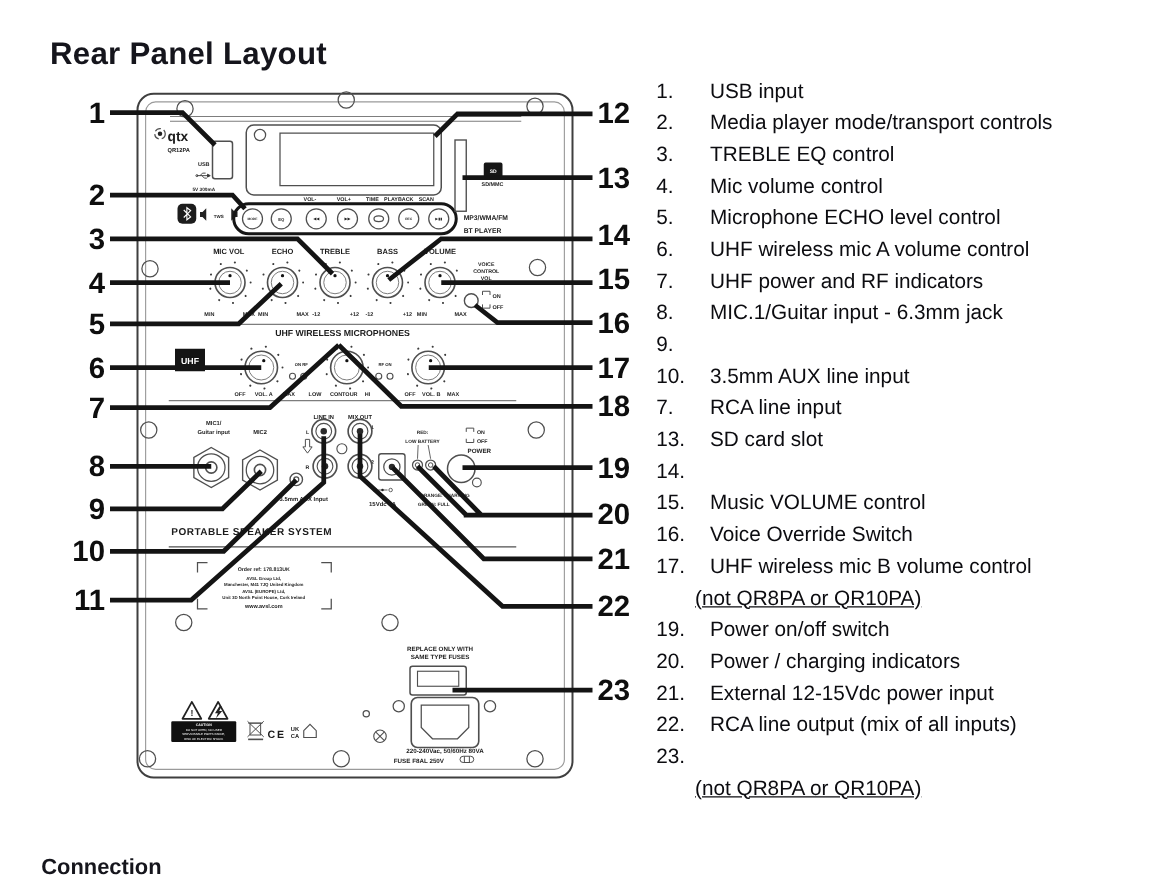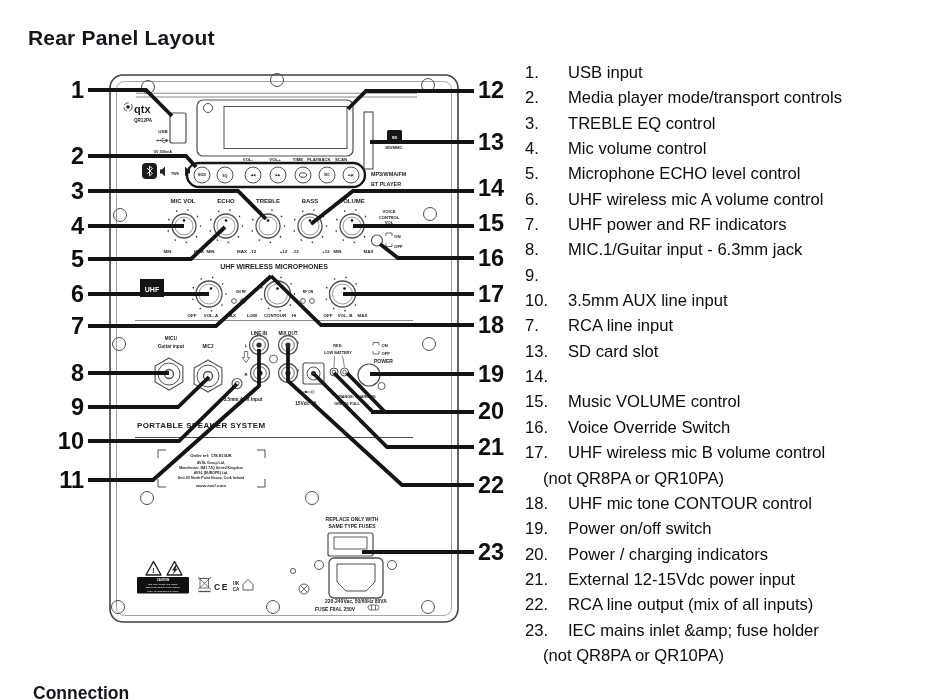--- a/index.html
+++ b/index.html
@@ -1,25 +1,25 @@
 <!DOCTYPE html>
 <html><head>
 <meta charset="utf-8">
 <style>
   html,body{margin:0;padding:0;}
   body{width:934px;height:700px;background:#ffffff;position:relative;overflow:hidden;
        font-family:"Liberation Sans",sans-serif;color:#101014;}
-  .title{position:absolute;left:28px;top:12px;font-size:21px;font-weight:bold;color:#15151c;letter-spacing:.2px;}
+  .title{position:absolute;left:40px;top:12px;font-size:25px;font-weight:bold;color:#15151c;letter-spacing:.2px;}
   .footer-heading{position:absolute;left:33px;top:668px;font-size:17.5px;font-weight:bold;color:#15151c;}
   .legend{position:absolute;left:525px;top:60px;width:405px;}
   .legend ol{list-style:none;margin:0;padding:0;}
   .legend li{display:flex;flex-wrap:wrap;font-size:16.6px;line-height:25.35px;color:#0c0c10;}
   .legend .num{width:43px;flex:none;}
   .legend .txt{flex:1;}
-  .legend .note{margin-left:18px;width:calc(100% - 43px);}
+  .legend .note{margin-left:31px;width:calc(100% - 43px);text-decoration:underline;}
   svg{position:absolute;left:0;top:0;}
   svg text{font-family:"Liberation Sans",sans-serif;fill:#1c1c1c;}
   .b{font-weight:bold}.c{text-anchor:middle}.e{text-anchor:end}.w{fill:#ffffff}
   .callout{font-size:23.5px;font-weight:bold;fill:#0e0e0e;}
   .lead{stroke:#141414;stroke-width:3.8;fill:none;stroke-linejoin:miter;}
   .ln{stroke:#4f4f4f;fill:none;}
   .ln2{stroke:#7d7d7d;fill:none;}
   .dots{stroke:#3c3c3c;fill:none;stroke-linecap:round;}
 </style>
 </head>
@@ -500,40 +500,35 @@
     <li>
         <span class="num">16.</span>
         <span class="txt">Voice Override Switch</span>
       </li>
     <li>
         <span class="num">17.</span>
         <span class="txt">UHF wireless mic B volume control</span>
         <span class="note">(not QR8PA or QR10PA)</span>
       </li>
     <li>
-        <span class="num">18.</span>
-        <span class="txt">UHF mic tone CONTOUR control</span>
-      </li>
-    <li>
         <span class="num">19.</span>
         <span class="txt">Power on/off switch</span>
       </li>
     <li>
         <span class="num">20.</span>
         <span class="txt">Power / charging indicators</span>
       </li>
     <li>
         <span class="num">21.</span>
         <span class="txt">External 12-15Vdc power input</span>
       </li>
     <li>
         <span class="num">22.</span>
         <span class="txt">RCA line output (mix of all inputs)</span>
       </li>
     <li>
         <span class="num">23.</span>
-        <span class="txt">IEC mains inlet &amp;amp; fuse holder</span>
         <span class="note">(not QR8PA or QR10PA)</span>
       </li>
   </ol>
 </div>
 
 <h2 class="footer-heading">Connection</h2>
 
 </body></html>

